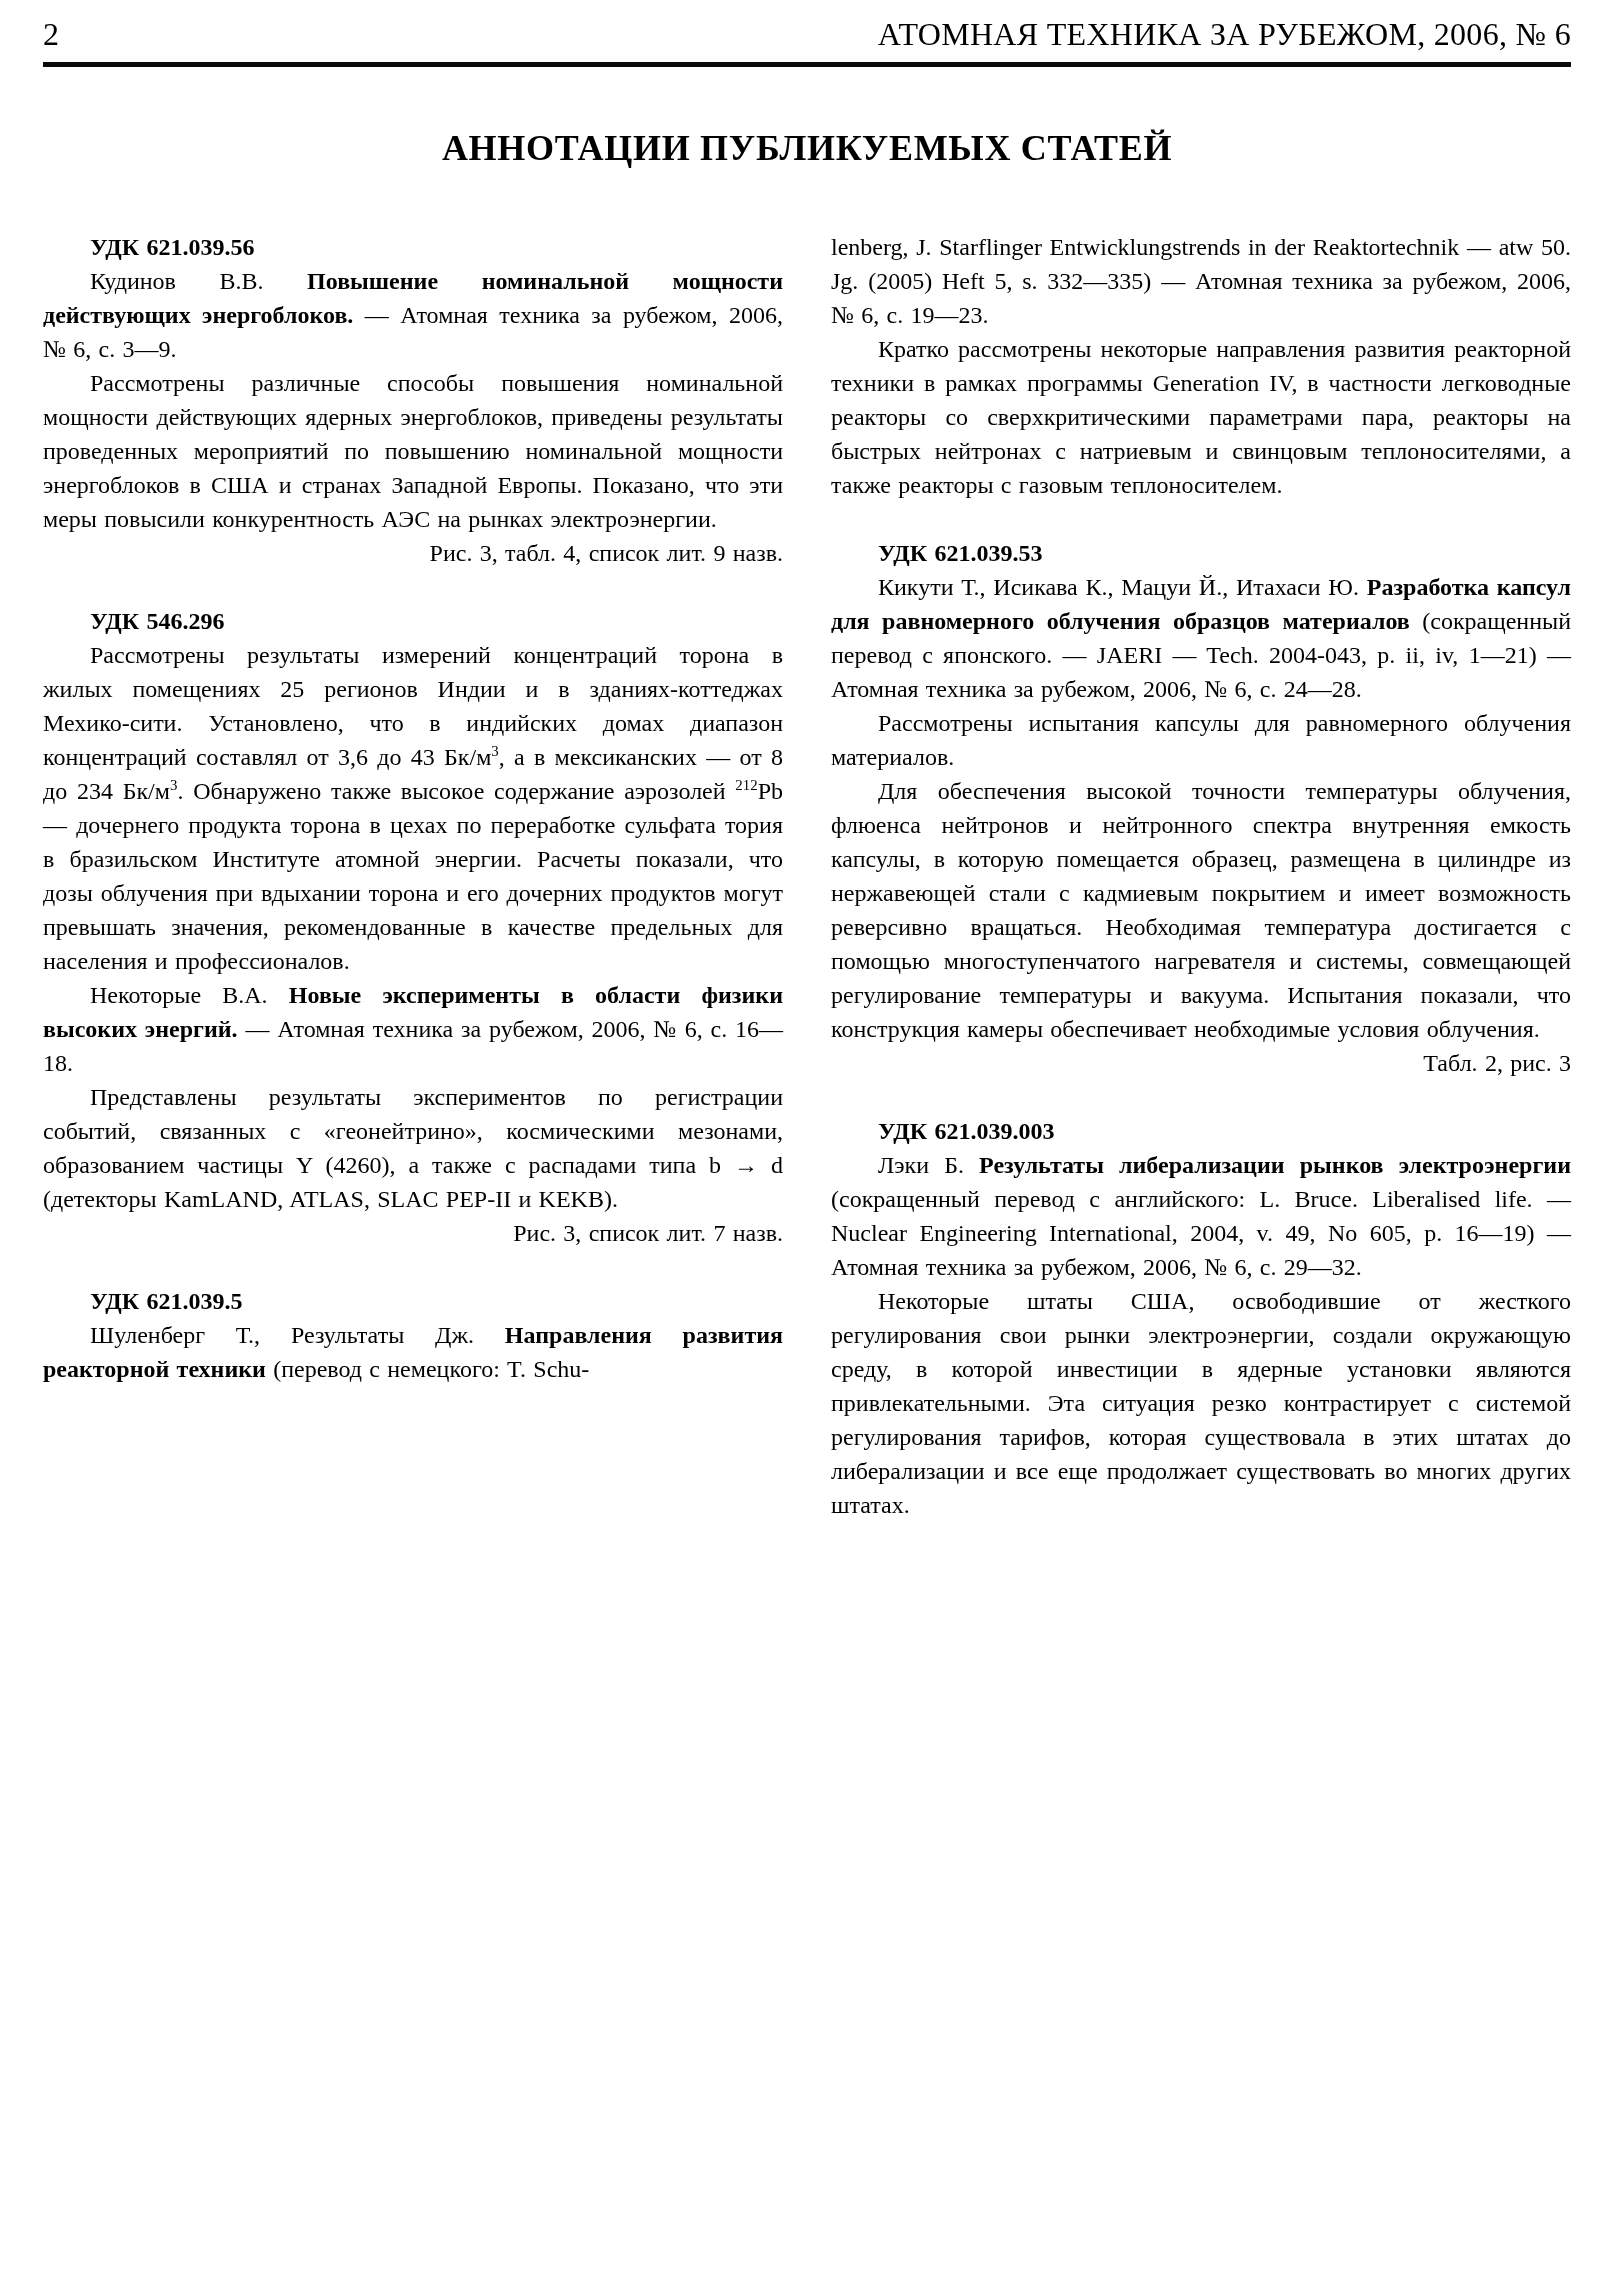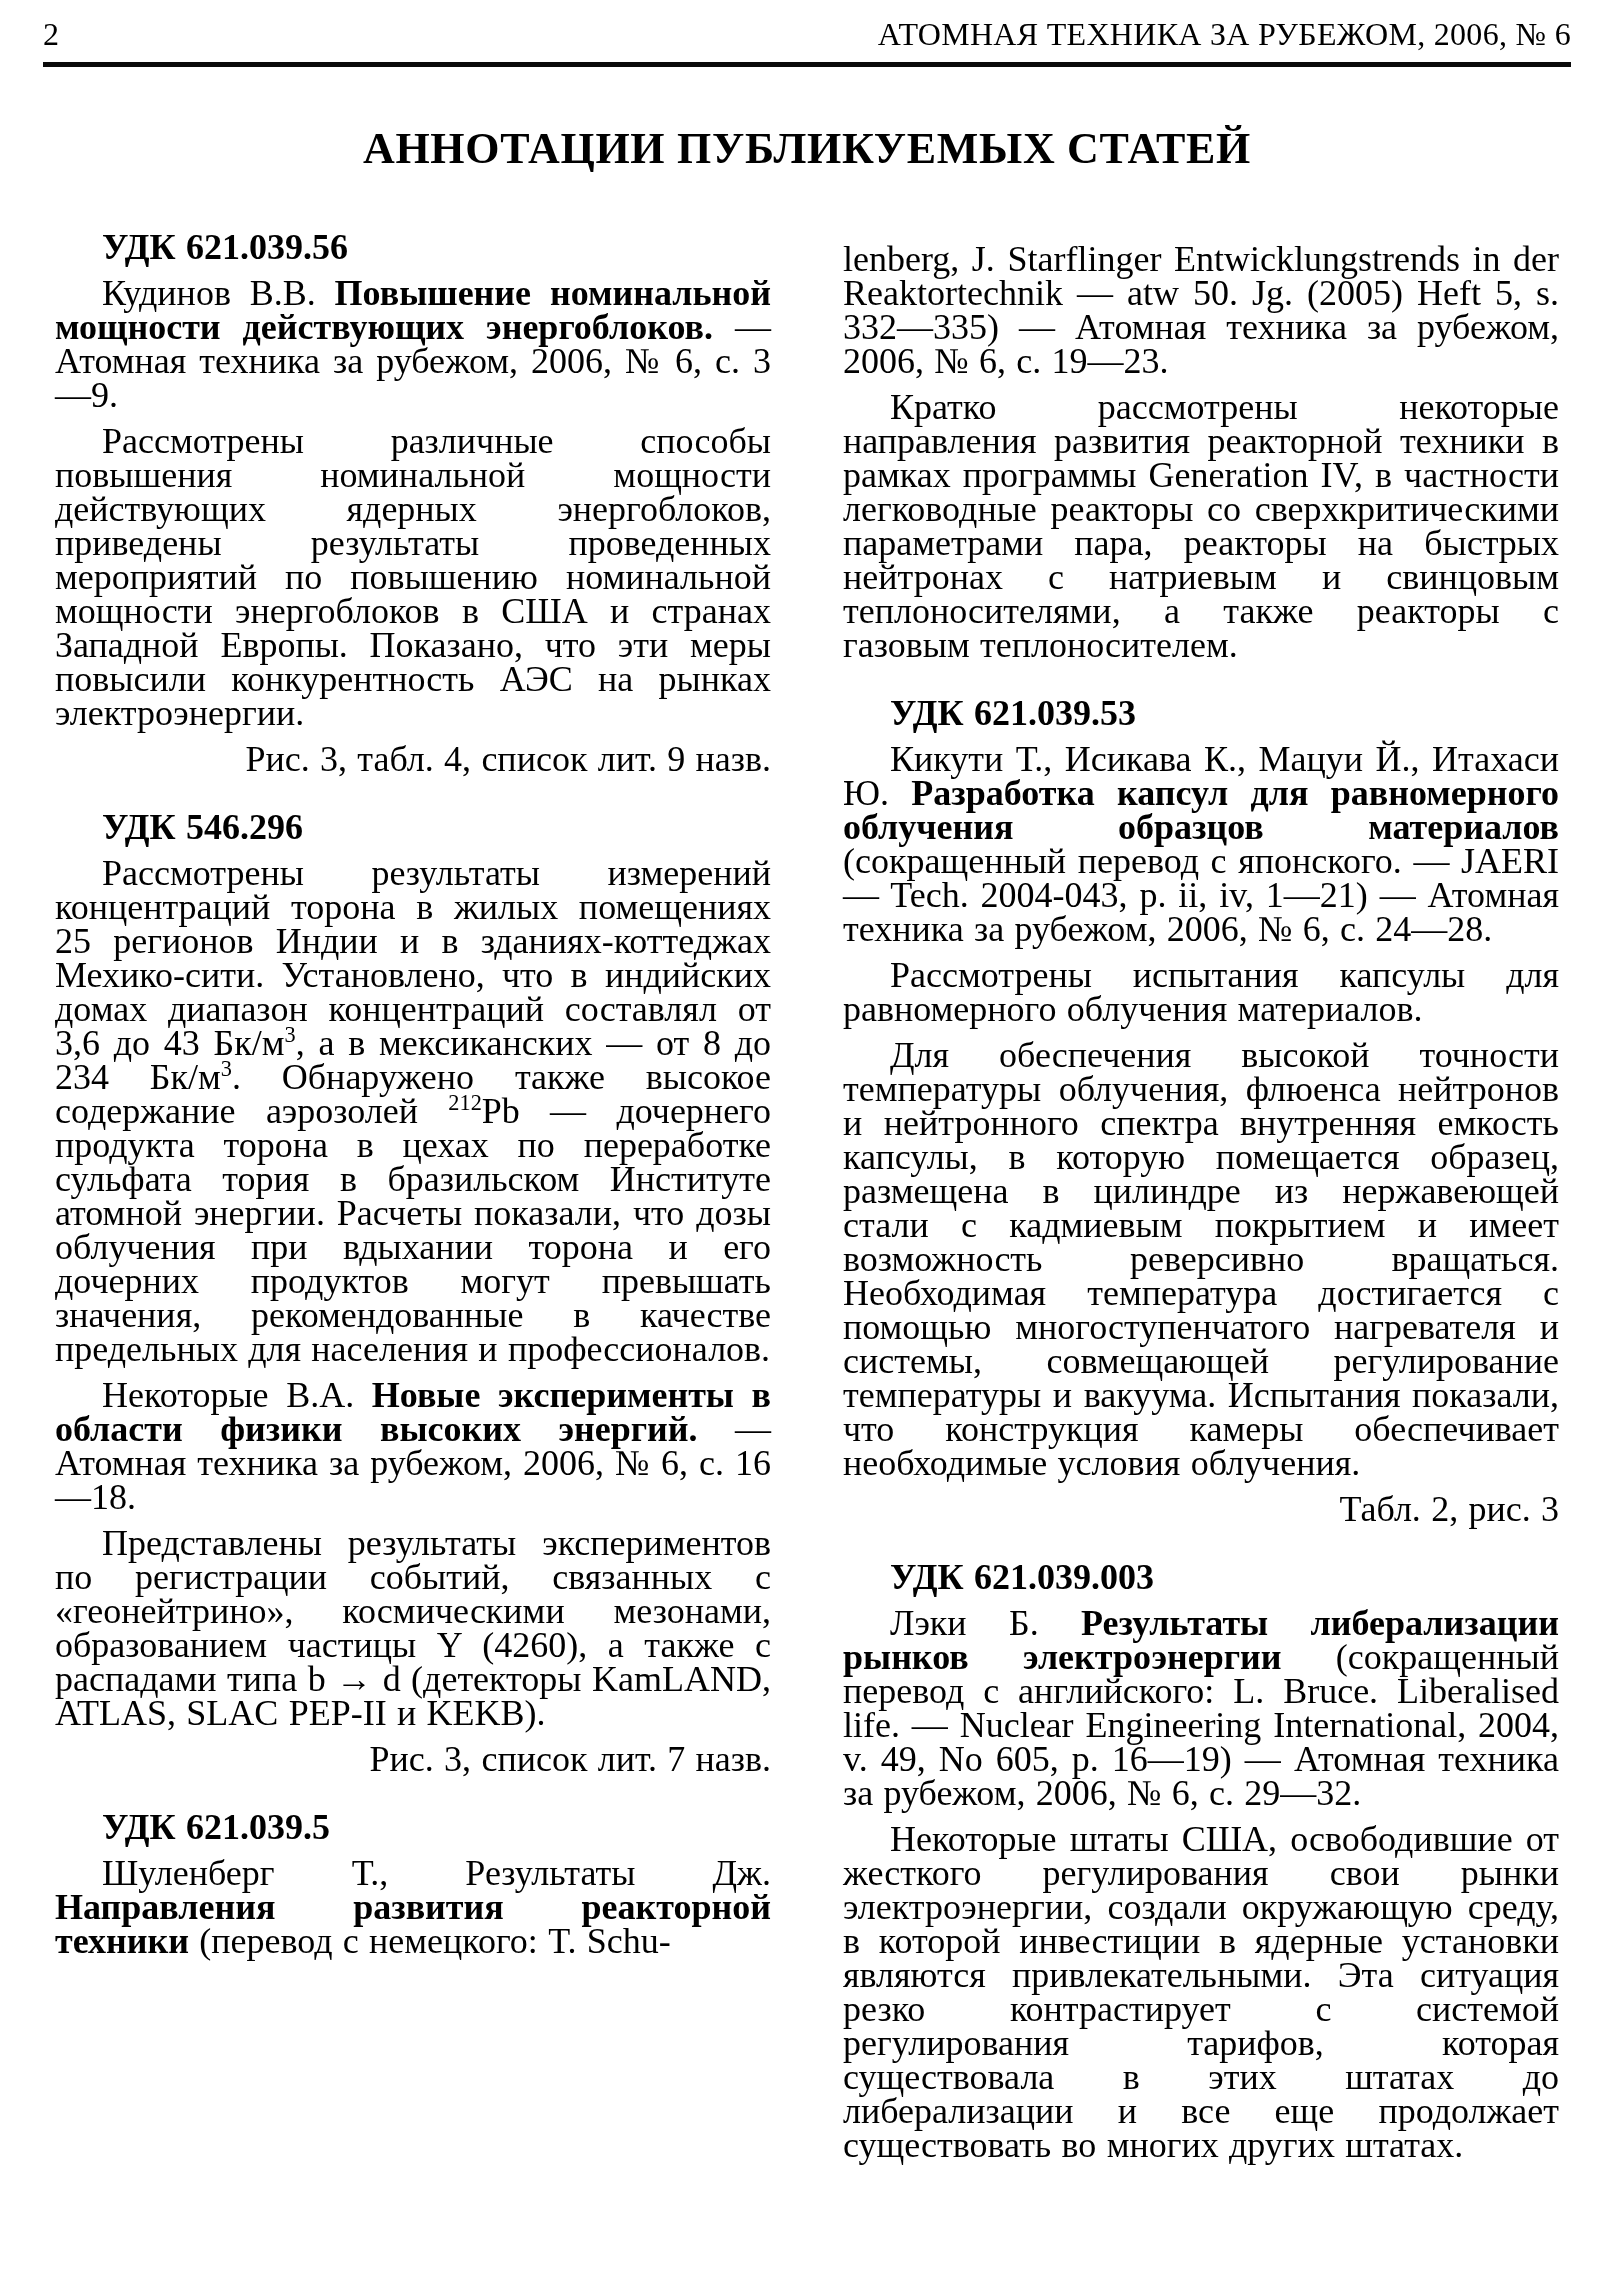--- a/index.html
+++ b/index.html
@@ -34,36 +34,36 @@
     letter-spacing: 0.3px;
   }
   .header-rule {
     margin-top: 8px;
     height: 0;
     border-top: 5.4px solid #0a0a0a;
   }
   .section-title {
     margin: 62px 0 62px 0;
     text-align: center;
-    font-size: 44px;
+    font-size: 36px;
     line-height: 39px;
     font-weight: bold;
     letter-spacing: 0.7px;
   }
   .columns {
     display: flex;
     gap: 48px;
   }
   .col {
     flex: 1 1 0;
     min-width: 0;
   }
   .col p {
-    margin: 12px;
-    font-size: 36px;
+    margin: 0;
+    font-size: 24px;
     line-height: 34px;
     text-align: justify;
     text-indent: 47px;
     word-spacing: 1.3px;
   }
   .col p.udk {
     font-weight: bold;
     text-align: left;
     margin-top: 34px;
   }

